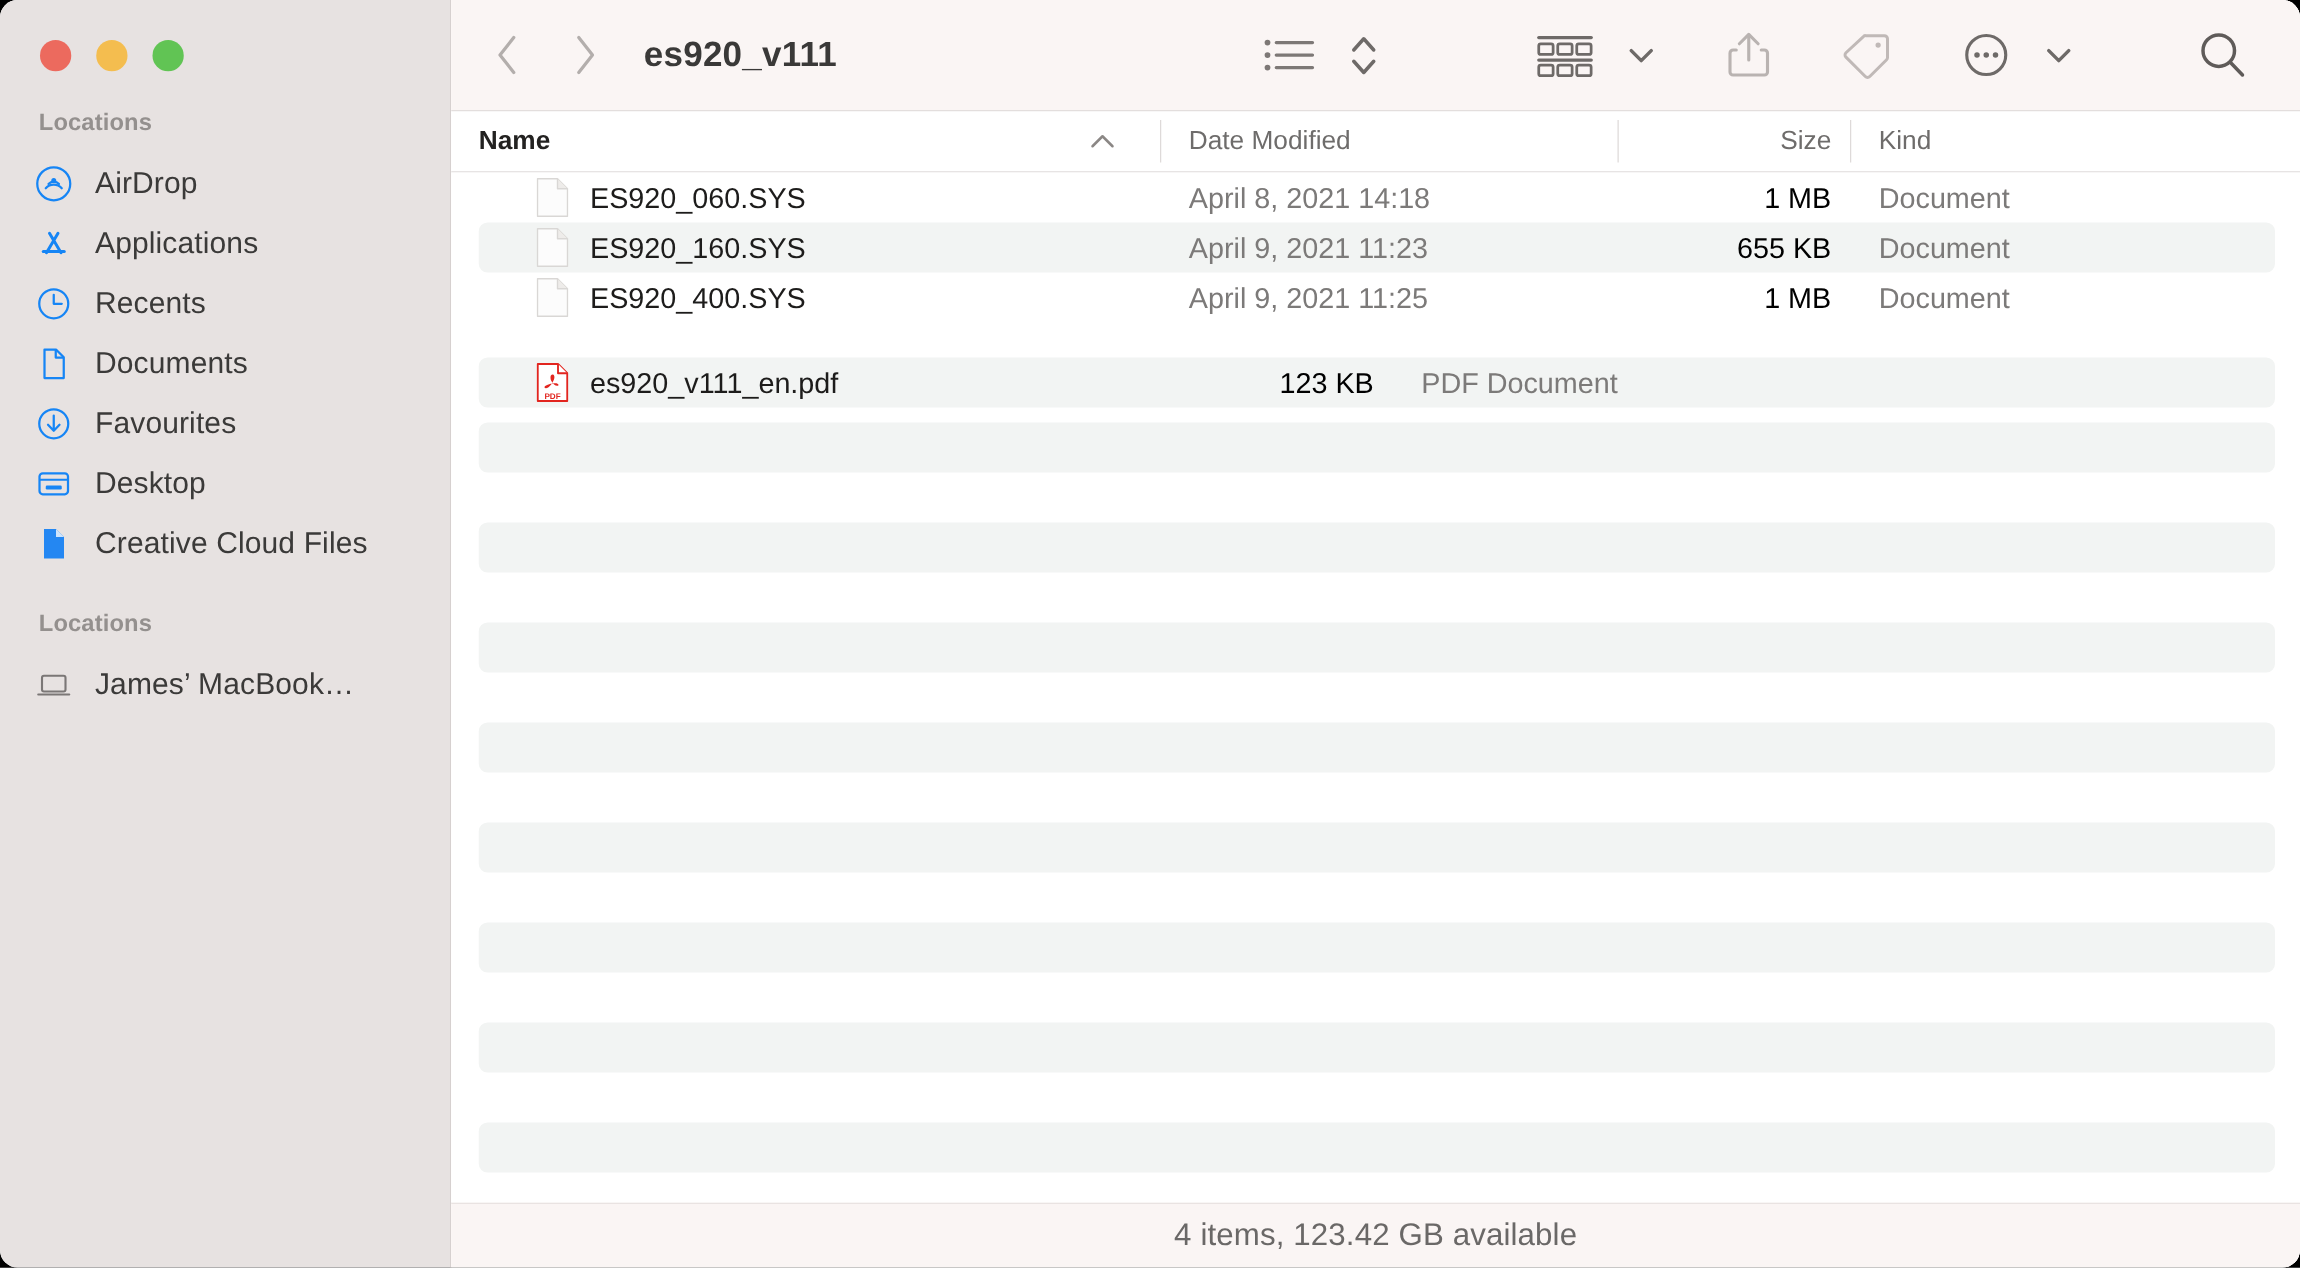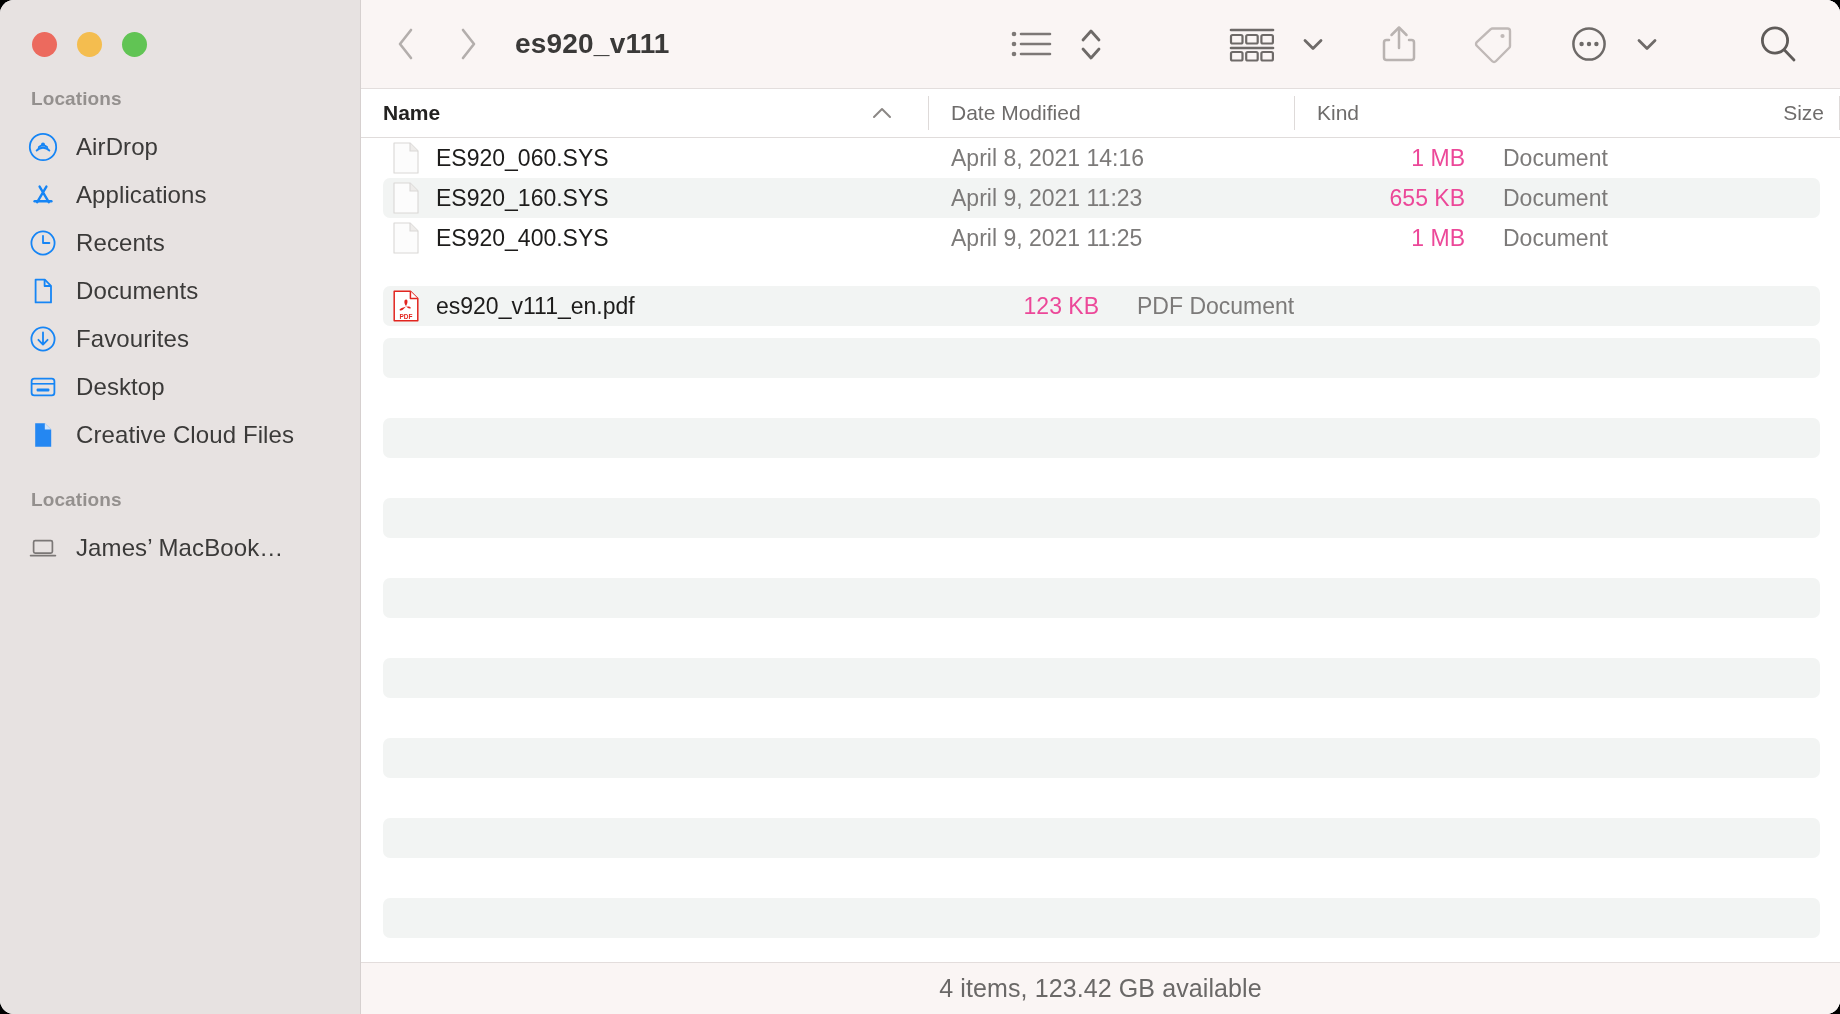--- a/index.html
+++ b/index.html
@@ -137,23 +137,23 @@
     display:flex; align-items:center;
     font-size:23px;
   }
   .row .stripe {
     position:absolute; left:22px; right:20px; top:0; bottom:0;
     border-radius:7px;
     background:#f2f4f3;
   }
   .row.odd .stripe { background:transparent; }
   .cell { position:relative; z-index:2; display:flex; align-items:center; white-space:nowrap; }
-  .c-name { width:568px; padding-left:32px; gap:17px; color:#1d1c1b; }
+  .c-name { width:568px; padding-left:68px; gap:17px; color:#1d1c1b; }
   .c-date { width:366px; padding-left:22px; color:#7c7a79; }
-  .c-size { width:186px; justify-content:flex-end; padding-right:16px; color:#ec4899; }
+  .c-size { width:186px; justify-content:flex-end; padding-right:16px; color:#000000; }
   .c-kind { flex:1; padding-left:22px; color:#7c7a79; }
   .file-ico { width:26px; height:32px; flex:0 0 26px; display:block; }
 
   
   .statusbar {
     height:52px; flex:0 0 52px;
     background:#faf5f4;
     border-top:1px solid #e3dddc;
     display:flex; align-items:center; justify-content:center;
     font-size:25px;
@@ -379,42 +379,42 @@
           <svg width="22" height="14" viewBox="0 0 22 14">
             <path d="M3 11 11 3l8 8" fill="none" stroke="#8b8785" stroke-width="2" stroke-linecap="round" stroke-linejoin="round"></path>
           </svg>
         </span>
         <span class="sep"></span>
       </div>
       <div class="ch ch-date">
         <span>Date Modified</span>
         <span class="sep"></span>
       </div>
-      <div class="ch ch-kind">
-        <span>Kind</span>
-      </div>
       <div class="ch ch-size">
         <span>Size</span>
         <span class="sep"></span>
+      </div>
+      <div class="ch ch-kind">
+        <span>Kind</span>
       </div>
     </div>
 
     <div class="list" id="file-list">
         <div class="row odd" style="top: 0px;">
           <div class="stripe"></div>
           <div class="cell c-name">
             <span style="display: flex;">
               <svg class="file-ico" viewBox="0 0 26 32">
                 <path d="M1 1h16l8 8v22H1z" fill="#fcfcfc" stroke="#d9d7d5" stroke-width="1.1" stroke-linejoin="round"></path>
                 <path d="M17 1v8h8" fill="#eeecea" stroke="#d9d7d5" stroke-width="1.1" stroke-linejoin="round"></path>
               </svg>
             </span>
             <span>ES920_060.SYS</span>
           </div>
-          <div class="cell c-date">April 8, 2021 14:16</div>
+          <div class="cell c-date">April 8, 2021 14:18</div>
           <div class="cell c-size">1 MB</div>
           <div class="cell c-kind">Document</div>
         </div>
         <div class="row even" style="top: 40px;">
           <div class="stripe"></div>
           <div class="cell c-name">
             <span style="display: flex;">
               <svg class="file-ico" viewBox="0 0 26 32">
                 <path d="M1 1h16l8 8v22H1z" fill="#fcfcfc" stroke="#d9d7d5" stroke-width="1.1" stroke-linejoin="round"></path>
                 <path d="M17 1v8h8" fill="#eeecea" stroke="#d9d7d5" stroke-width="1.1" stroke-linejoin="round"></path>

